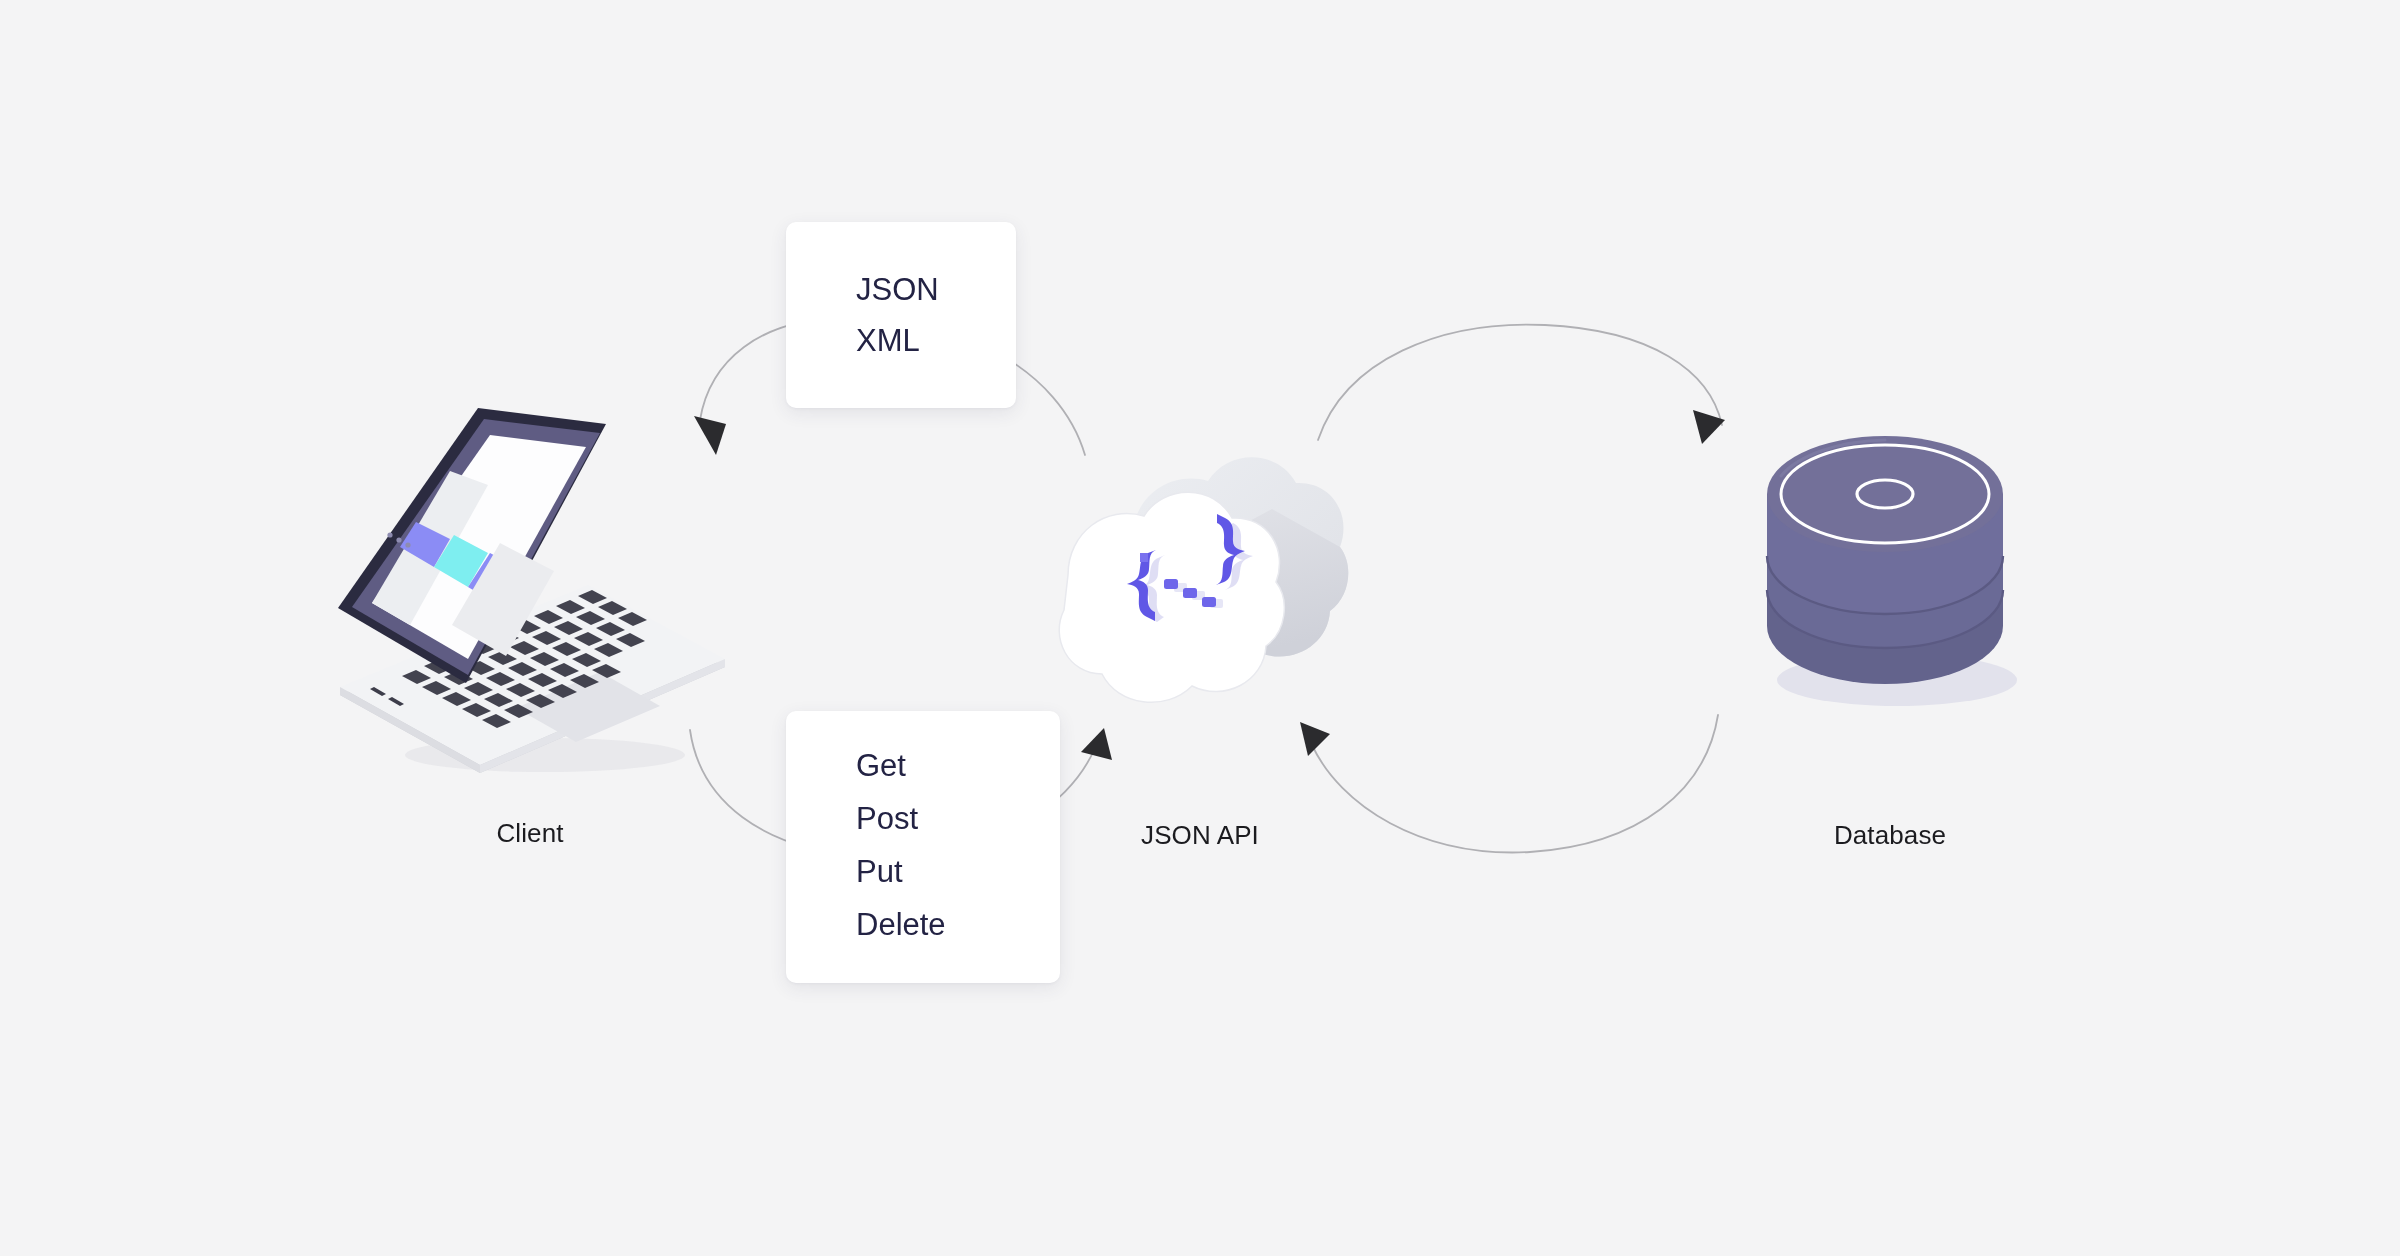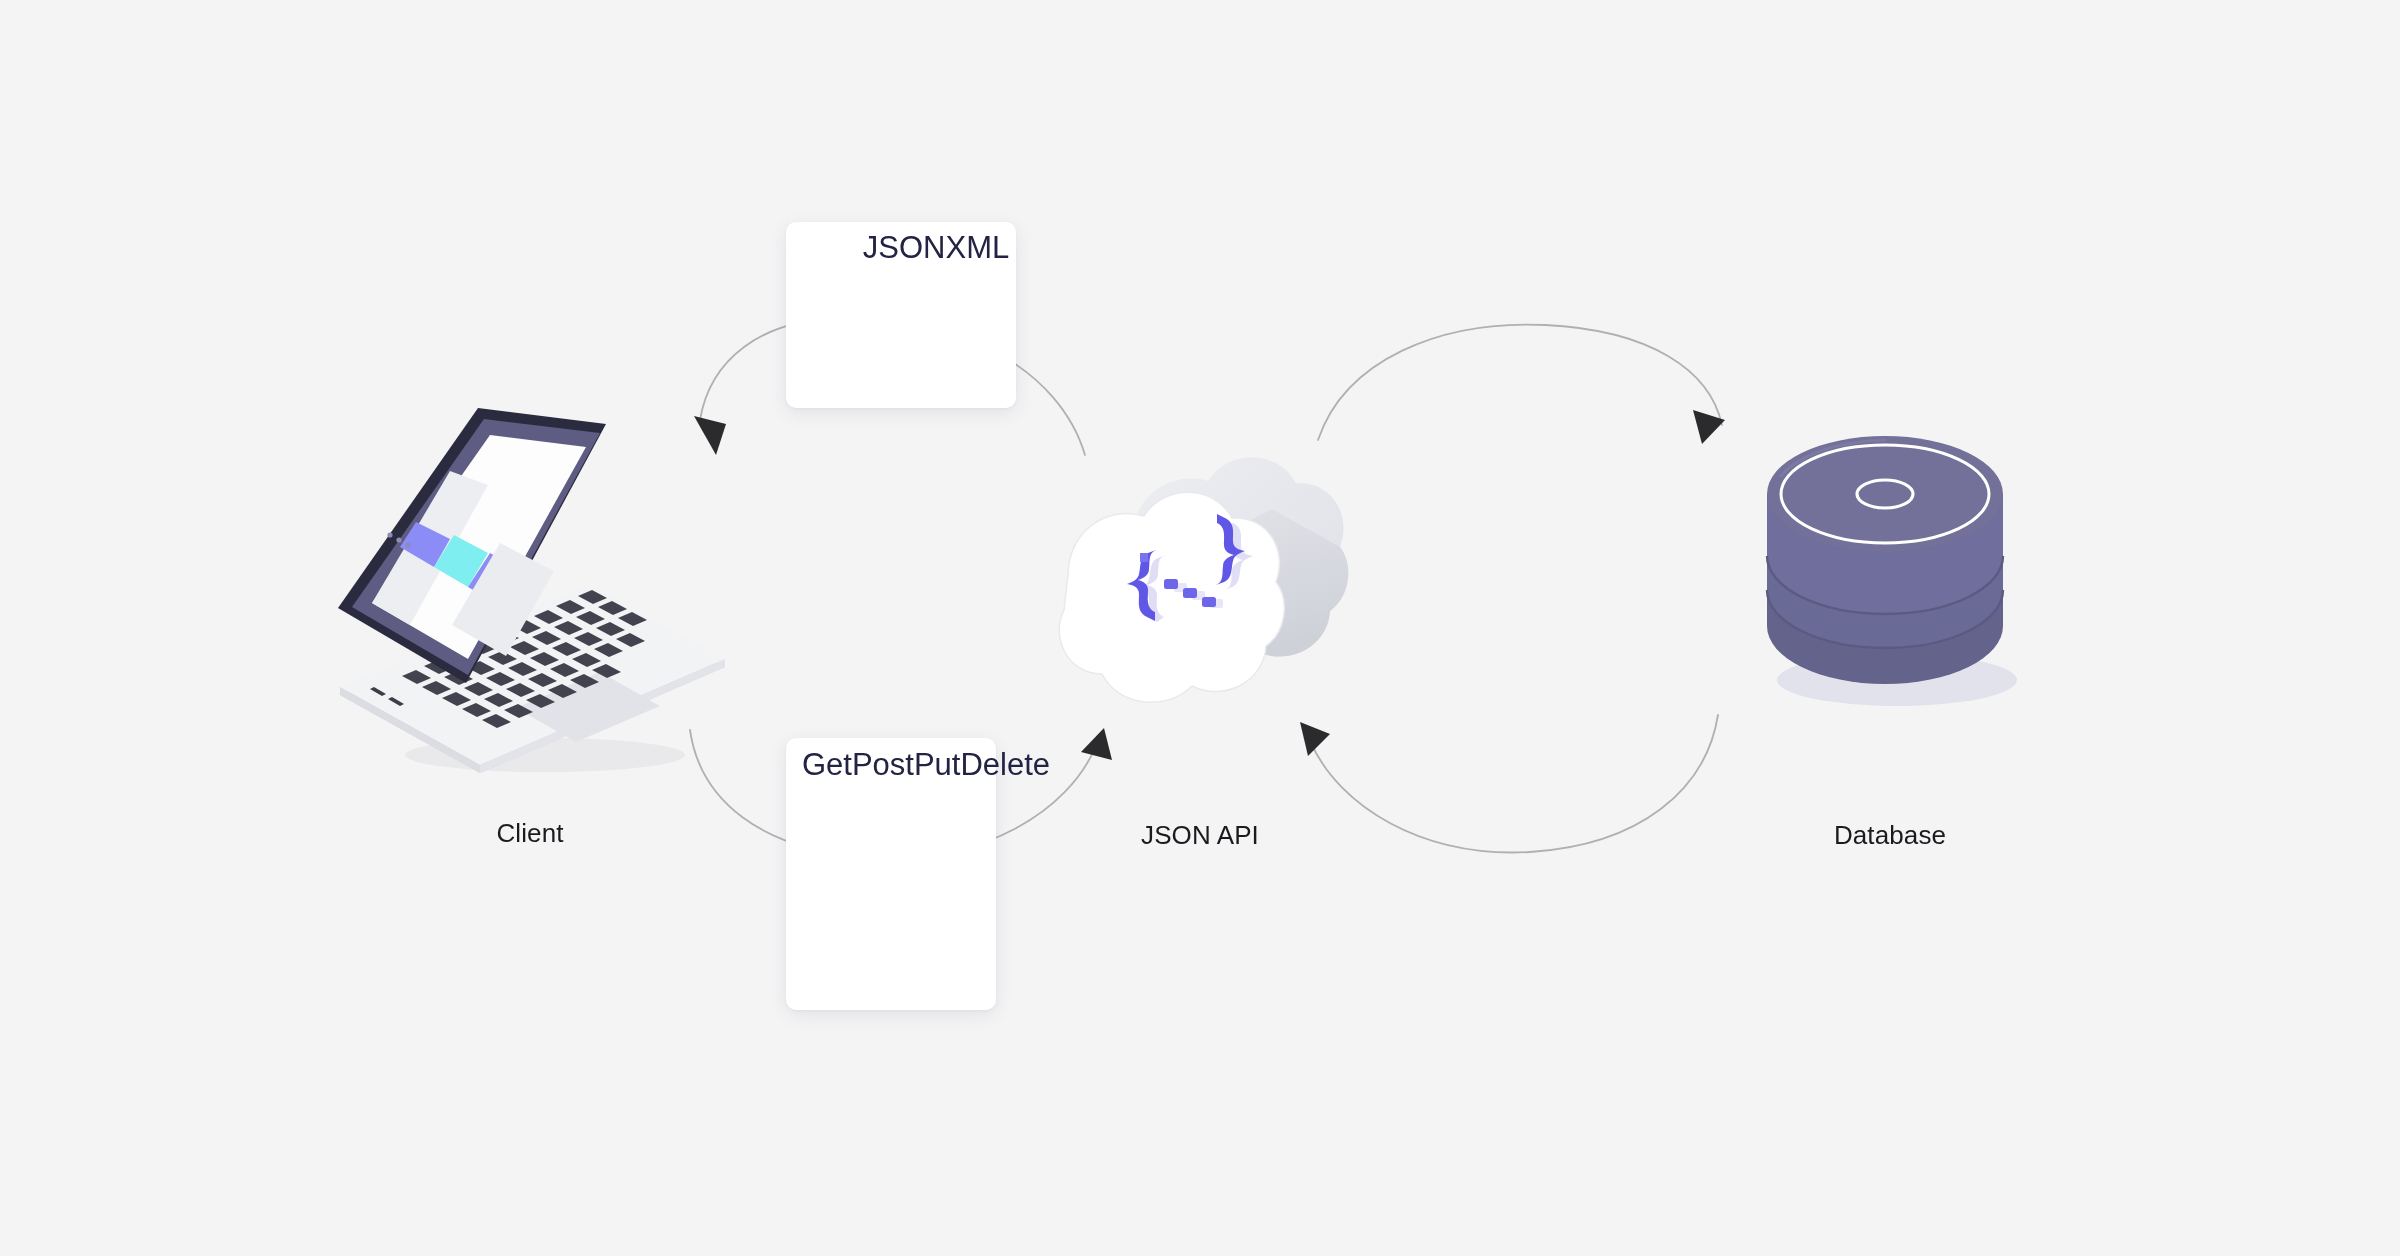--- a/index.html
+++ b/index.html
@@ -52,21 +52,21 @@
 
   
   .info-card {
     position: absolute;
     background: #ffffff;
     border-radius: 10px;
     box-shadow: 0 5px 18px rgba(60, 60, 90, 0.09),
                 0 1px 3px rgba(60, 60, 90, 0.05);
     box-sizing: border-box;
     display: flex;
-    flex-direction: row;
+    flex-direction: column;
     justify-content: center;
   }
   .info-card .card-line {
     color: #232344;
     font-size: 31px;
     font-weight: 400;
     line-height: 1.0;
     font-family: "Liberation Sans", sans-serif;
     white-space: nowrap;
   }
@@ -75,22 +75,22 @@
     left: 786px;
     top: 222px;
     width: 230px;
     height: 186px;
     padding: 0 0 0 70px;
   }
   #card-payload .card-line { margin: 10px 0; }
 
   #card-methods {
     left: 786px;
-    top: 738px;
-    width: 210px;
+    top: 711px;
+    width: 274px;
     height: 272px;
     padding: 0 0 4px 70px;
   }
   #card-methods .card-line { margin: 11px 0; }
 
   
   #node-client {
     left: 330px;
     top: 395px;
     width: 400px;

